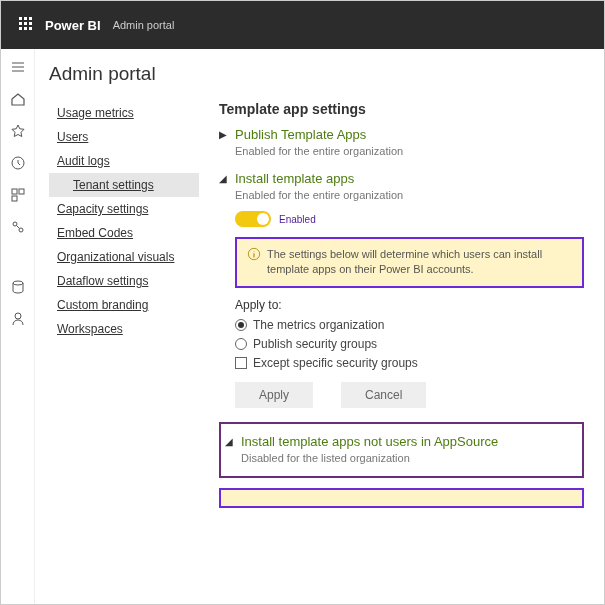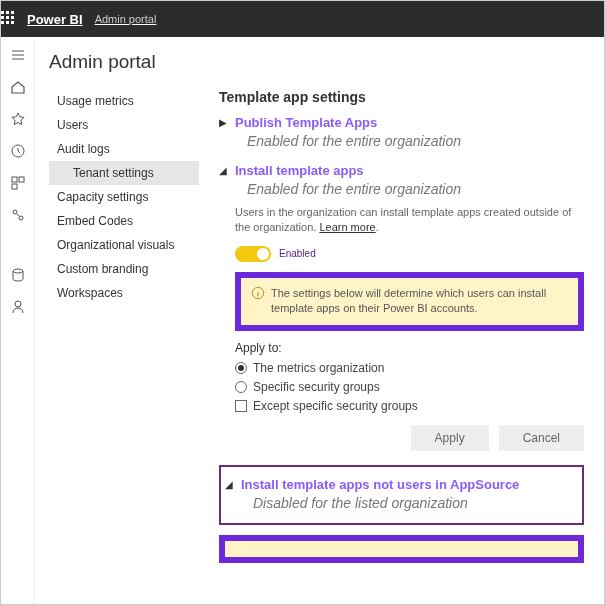--- a/index.html
+++ b/index.html
@@ -1,65 +1,65 @@
 <!DOCTYPE html>
 <html><head>
 <meta charset="utf-8">
 <style>
 * { box-sizing: border-box; margin: 0; padding: 0; }
 body { font-family: "Segoe UI", Arial, sans-serif; font-size: 12px; color: #333; background: #fff; width: 605px; height: 605px; overflow: hidden; border: 1px solid #ccc; }
 
-.topbar { background: #2c2c2c; color: #fff; height: 36px; display: flex; align-items: center; padding: 0 0; text-decoration: underline; }
+.topbar { background: #2c2c2c; color: #fff; height: 48px; display: flex; align-items: center; padding: 0 18px; }
 .topbar .waffle { width: 16px; height: 16px; display: grid; grid-template-columns: repeat(3,3px); grid-template-rows: repeat(3,3px); gap: 2px; margin-right: 10px; cursor: pointer; }
 .topbar .waffle span { background: #fff; width: 3px; height: 3px; }
 .topbar .brand { font-weight: 600; font-size: 13px; margin-right: 12px; }
 .topbar .crumb { font-size: 11px; color: #ccc; }
 
 .shell { display: flex; height: calc(100% - 32px); }
 .rail { width: 34px; border-right: 1px solid #eee; display: flex; flex-direction: column; align-items: center; padding-top: 10px; gap: 16px; }
 .rail .icon { width: 16px; height: 16px; color: #555; cursor: pointer; }
 
 .main { flex: 1; padding: 14px 20px 10px 14px; overflow-y: auto; }
 .page-title { font-size: 19px; font-weight: 400; color: #333; margin-bottom: 16px; }
 
 .columns { display: flex; gap: 20px; }
 .nav { width: 150px; flex-shrink: 0; }
-.nav-item { padding: 5px 8px; font-size: 12px; color: #333; cursor: pointer; }
+.nav-item { padding: 5px 8px; font-size: 12px; color: #333; cursor: pointer; text-decoration: underline; }
 .nav-item.active { background: #e6e6e6; padding-left: 24px; }
 
 .content { flex: 1; }
 .section-h { font-size: 14px; font-weight: 600; margin-bottom: 10px; }
 
 .exp { margin-bottom: 14px; }
 .exp-head { display: flex; align-items: flex-start; gap: 6px; cursor: pointer; }
 .triangle { font-size: 10px; line-height: 16px; color: #333; width: 10px; }
-.exp-title { font-size: 13px; font-weight: 700; color: #8b5cf6; }
-.exp-sub { font-size: 14px; font-style: italic; color: #767676; margin-left: 28px; margin-top: 2px; }
+.exp-title { font-size: 13px; font-weight: 400; color: #4d7c0f; }
+.exp-sub { font-size: 11px; color: #767676; margin-left: 16px; margin-top: 2px; }
 .exp-body { margin-left: 16px; margin-top: 8px; }
 .desc { font-size: 11px; color: #666; line-height: 1.4; }
 .learn { color: #333; text-decoration: underline; cursor: pointer; }
 
 .toggle-row { display: flex; align-items: center; gap: 8px; margin: 10px 0; }
 .toggle { width: 36px; height: 16px; border-radius: 8px; position: relative; cursor: pointer; }
 .toggle.on { background: #f2c811; }
 .toggle.on::after { content: ""; position: absolute; right: 2px; top: 2px; width: 12px; height: 12px; background: #fff; border-radius: 50%; }
 .toggle.off { background: #fff; border: 1px solid #666; }
 .toggle.off::after { content: ""; position: absolute; left: 2px; top: 1px; width: 12px; height: 12px; background: #333; border-radius: 50%; }
 .toggle-label { font-size: 10px; color: #4c1d95; }
 
-.info-box { background: #fff4c7; border: 6px solid #6d28d9; padding: 8px 10px; font-size: 11px; color: #555; display: flex; gap: 6px; align-items: flex-start; margin: 10px 0; line-height: 1.4; }
+.info-box { background: #fff4c7; border: 2px solid #6d28d9; padding: 8px 10px; font-size: 11px; color: #555; display: flex; gap: 6px; align-items: flex-start; margin: 10px 0; line-height: 1.4; }
 .info-ic { color: #b08b00; flex-shrink: 0; }
 
 .field-lbl { font-size: 12px; color: #333; margin: 8px 0 6px; }
 .radio-row, .check-row { display: flex; align-items: center; gap: 6px; font-size: 12px; color: #444; margin: 5px 0; cursor: pointer; }
 .radio { width: 12px; height: 12px; border: 1px solid #666; border-radius: 50%; display: flex; align-items: center; justify-content: center; }
 .radio.sel::after { content: ""; width: 6px; height: 6px; background: #333; border-radius: 50%; }
 .checkbox { width: 12px; height: 12px; border: 1px solid #666; }
 
-.btn-row { display: flex; gap: 10px; margin: 12px 0; justify-content: flex-end; }
+.btn-row { display: flex; gap: 28px; margin: 12px 0; }
 .btn { background: #eee; border: none; padding: 6px 24px; font-size: 12px; color: #666; cursor: pointer; }
 
 .highlight-box { border: 2px solid #6b2d7a; padding: 10px 10px 12px 4px; margin-bottom: 10px; }
 
 svg { display: block; }
 </style>
 </head>
 <body>
 
 <div class="topbar">
@@ -119,20 +119,21 @@
 
     <div class="columns">
       <div class="nav" id="nav-list">
           <div class="nav-item">Usage metrics</div>
           <div class="nav-item">Users</div>
           <div class="nav-item">Audit logs</div>
           <div class="nav-item active">Tenant settings</div>
           <div class="nav-item">Capacity settings</div>
           <div class="nav-item">Embed Codes</div>
           <div class="nav-item">Organizational visuals</div>
+          <div class="nav-item">Dataflow settings</div>
           <div class="nav-item">Custom branding</div>
           <div class="nav-item">Workspaces</div>
         </div>
 
       <div class="content">
         <div class="section-h">Template app settings</div>
 
         <div class="exp">
           <div class="exp-head">
             <span class="triangle">▶</span>
@@ -141,43 +142,39 @@
           <div class="exp-sub">Enabled for the entire organization</div>
         </div>
 
         <div class="exp">
           <div class="exp-head">
             <span class="triangle">◢</span>
             <span class="exp-title">Install template apps</span>
           </div>
           <div class="exp-sub">Enabled for the entire organization</div>
           <div class="exp-body">
-            <div class="desc">
-              <span>Users in the organization can install template apps created outside of the organization.</span>
-              <span class="learn">Learn more</span>.
-            </div>
             <div class="toggle-row">
               <div class="toggle on"></div>
               <span class="toggle-label">Enabled</span>
             </div>
             <div class="info-box">
               <svg class="info-ic" width="14" height="14" viewBox="0 0 16 16">
                   <circle cx="8" cy="8" r="6.5" stroke="currentColor" fill="none"></circle>
                   <path d="M8 4.5v.5M8 7v5" stroke="currentColor" stroke-width="1.3"></path>
                 </svg>
               <span>The settings below will determine which users can install template apps on their Power BI accounts.</span>
             </div>
             <div class="field-lbl">Apply to:</div>
             <div class="radio-row">
               <span class="radio sel"></span>
               <span>The metrics organization</span>
             </div>
             <div class="radio-row">
               <span class="radio"></span>
-              <span>Specific security groups</span>
+              <span>Publish security groups</span>
             </div>
             <div class="check-row" style="margin-top:2px">
               <span class="checkbox"></span>
               <span>Except specific security groups</span>
             </div>
             <div class="btn-row">
               <button class="btn">Apply</button>
               <button class="btn">Cancel</button>
             </div>
           </div>

